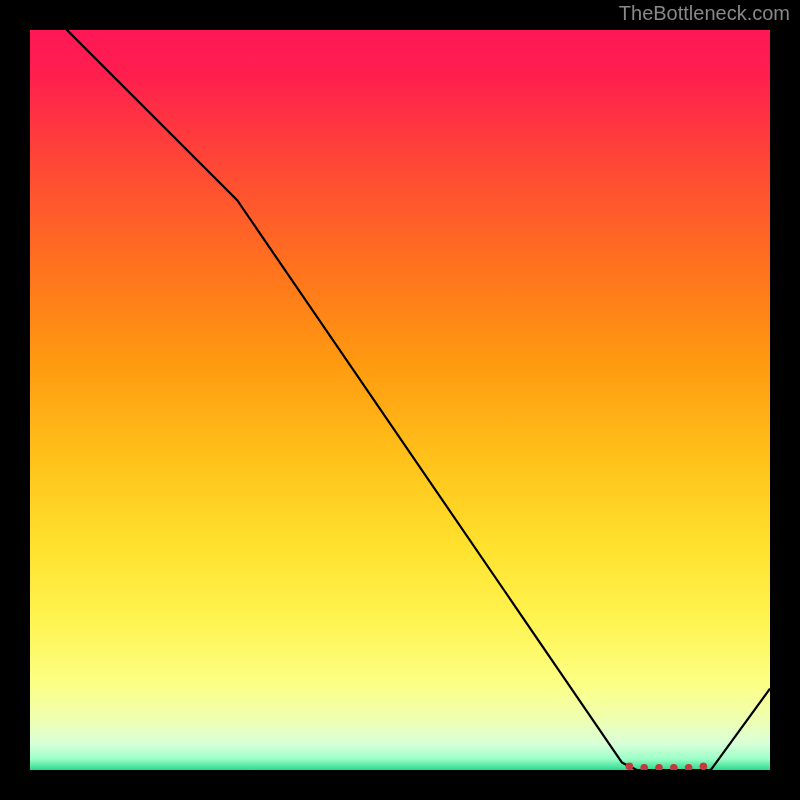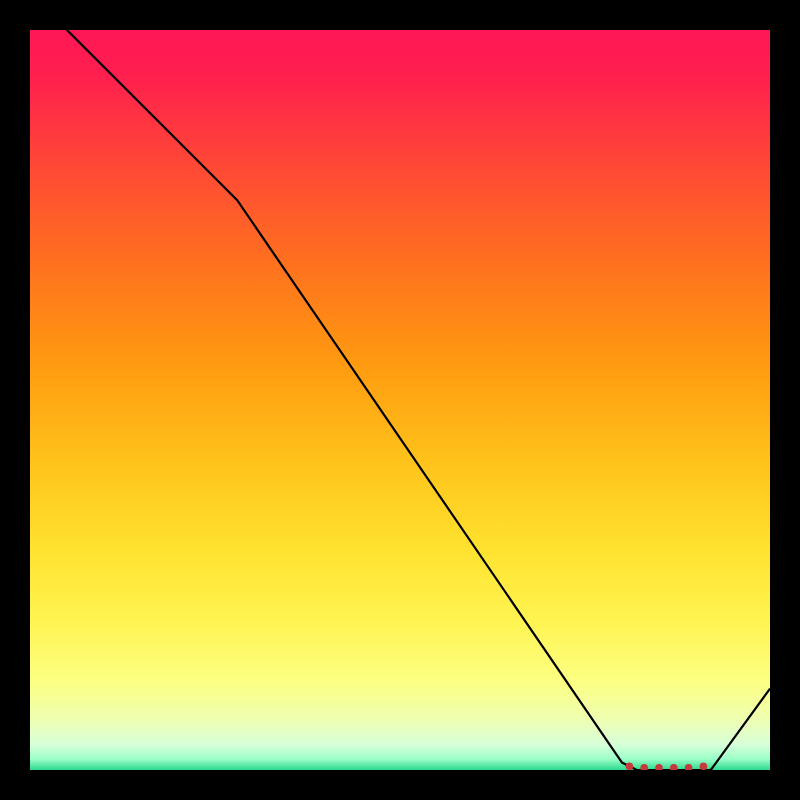--- a/index.html
+++ b/index.html
@@ -55,20 +55,21 @@
     top: 0;
     width: 740px;
     height: 740px;
     z-index: 6;
   }
 </style>
 </head>
 <body>
 
 <div class="container">
+  <div class="watermark">TheBottleneck.com</div>
 
   <div class="plot-area">
     <svg class="gradient-bg" viewBox="0 0 740 740" preserveAspectRatio="none">
       <defs>
         <linearGradient id="bgGrad" x1="0" y1="0" x2="0" y2="1">
             <stop offset="0%" stop-color="#ff1756"></stop>
             <stop offset="6%" stop-color="#ff1f4e"></stop>
             <stop offset="18%" stop-color="#ff4736"></stop>
             <stop offset="32%" stop-color="#ff721e"></stop>
             <stop offset="45%" stop-color="#ff9a10"></stop>

